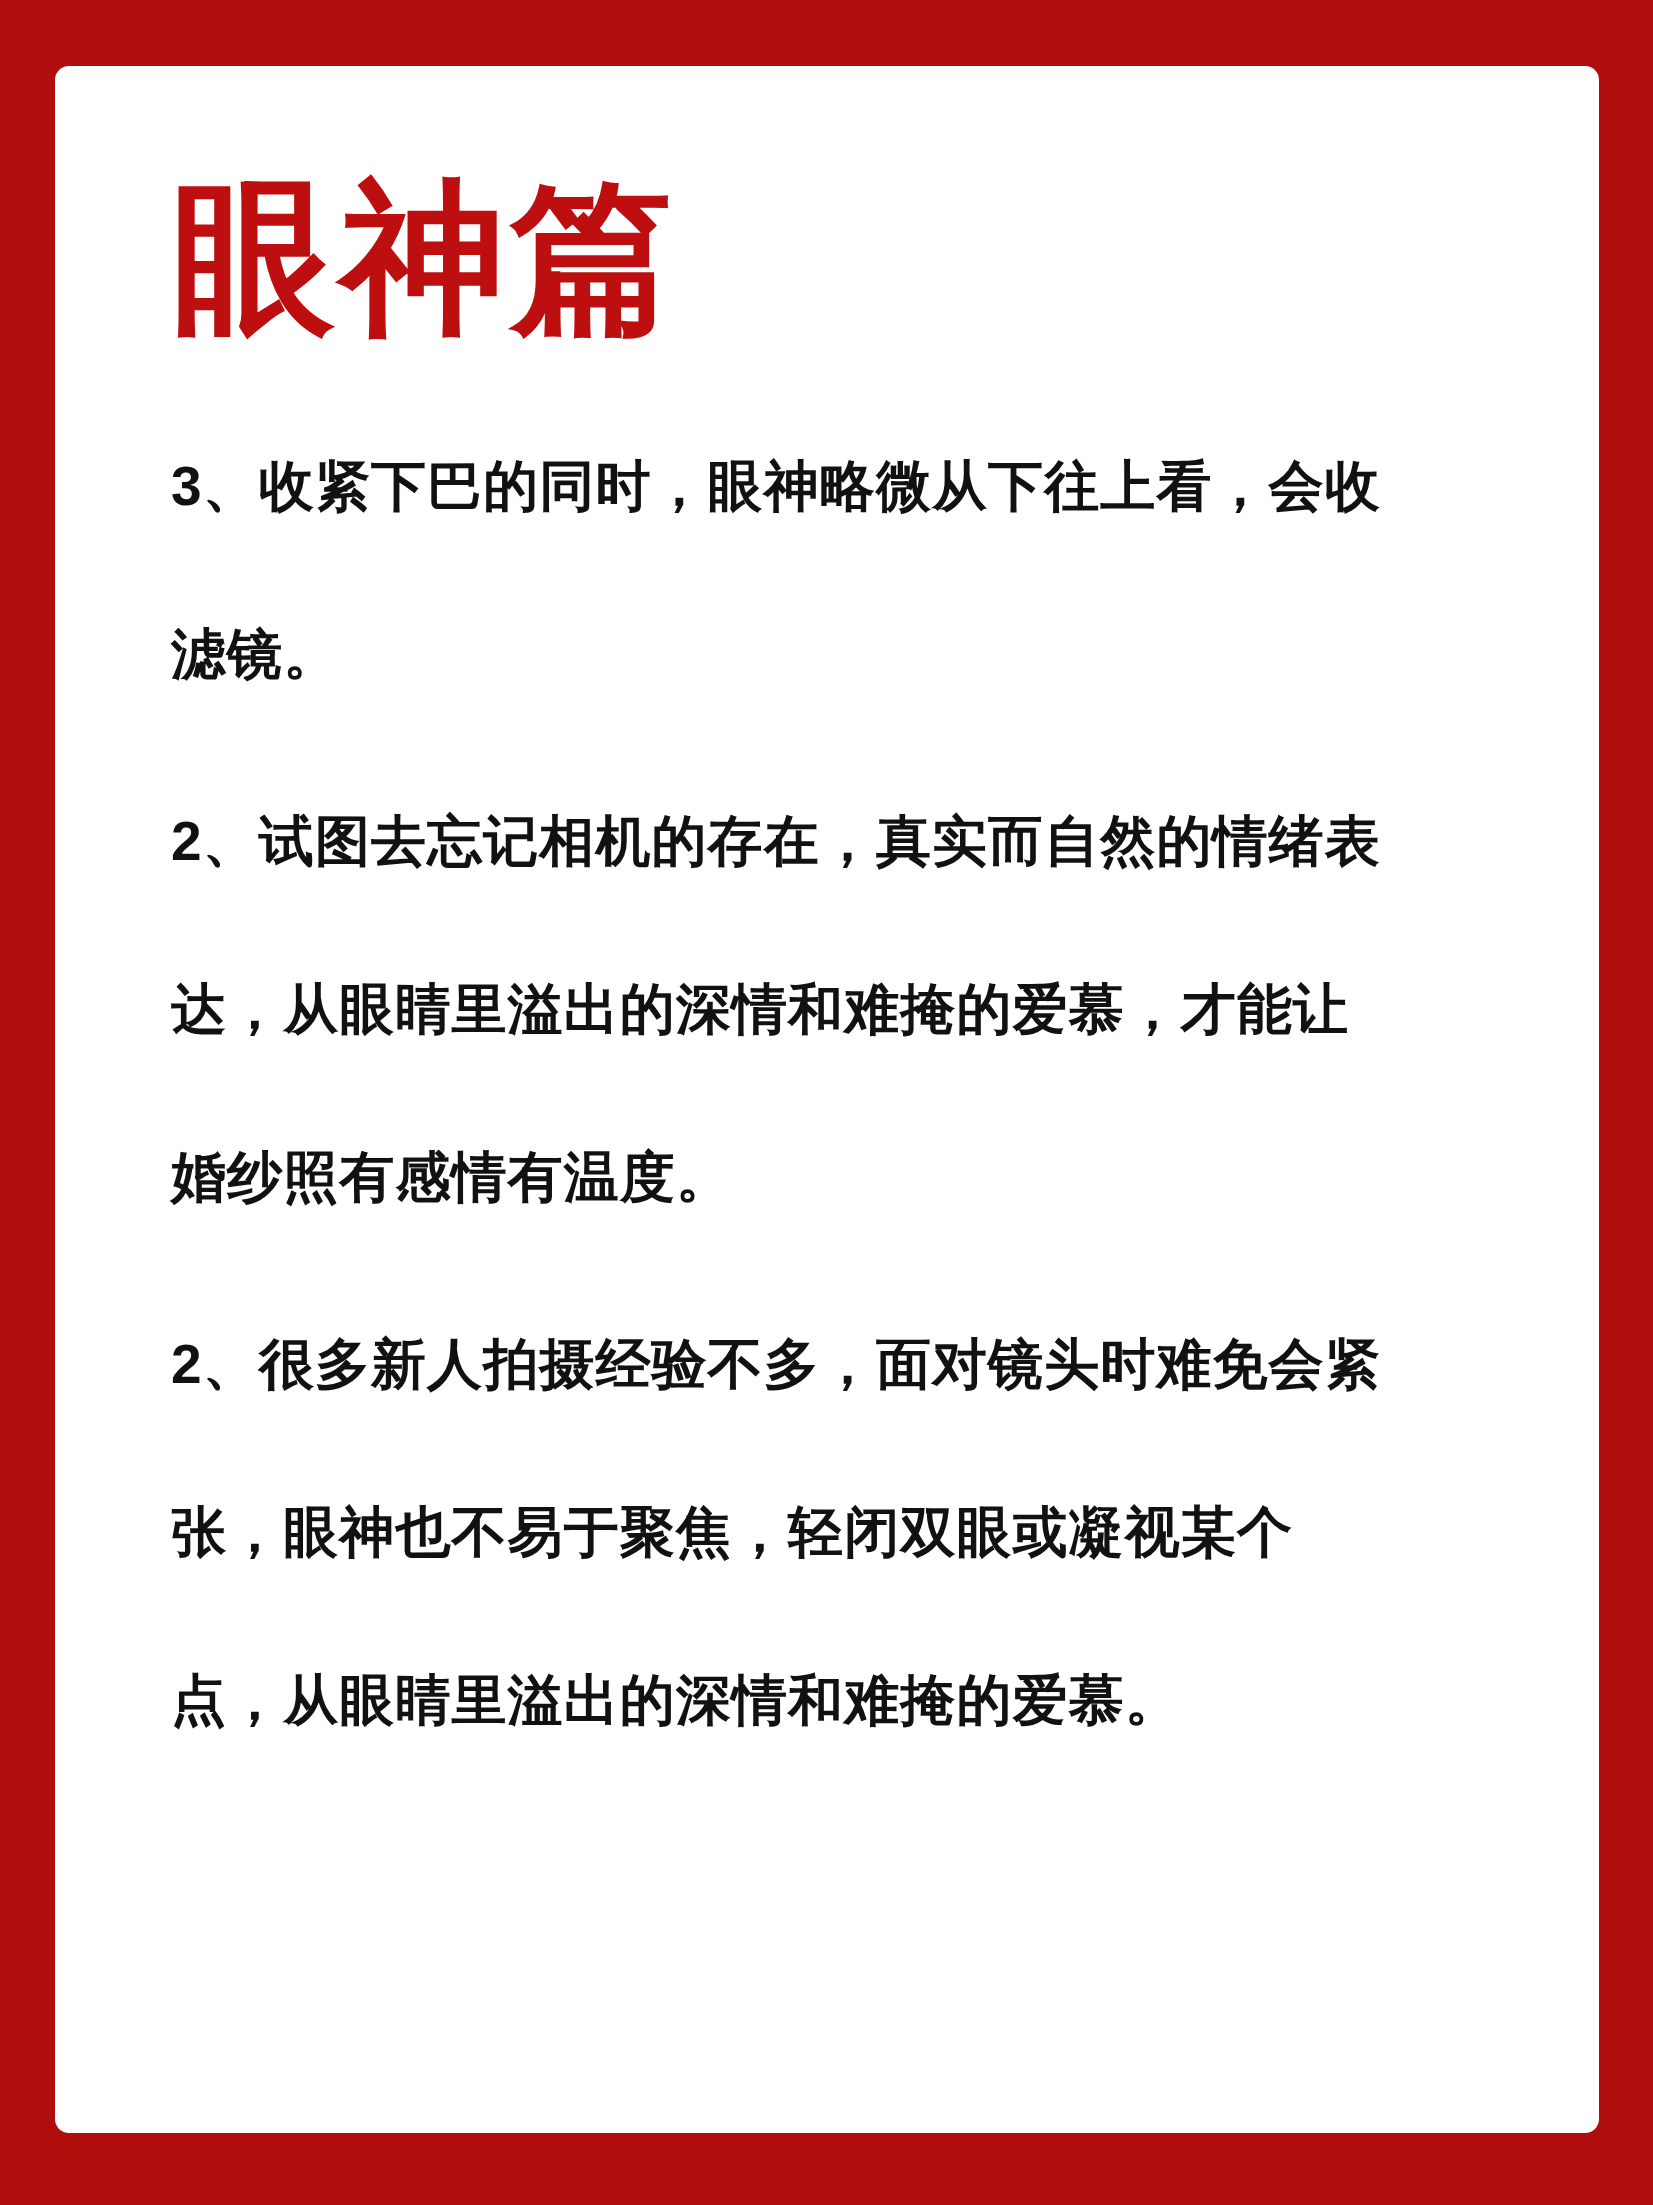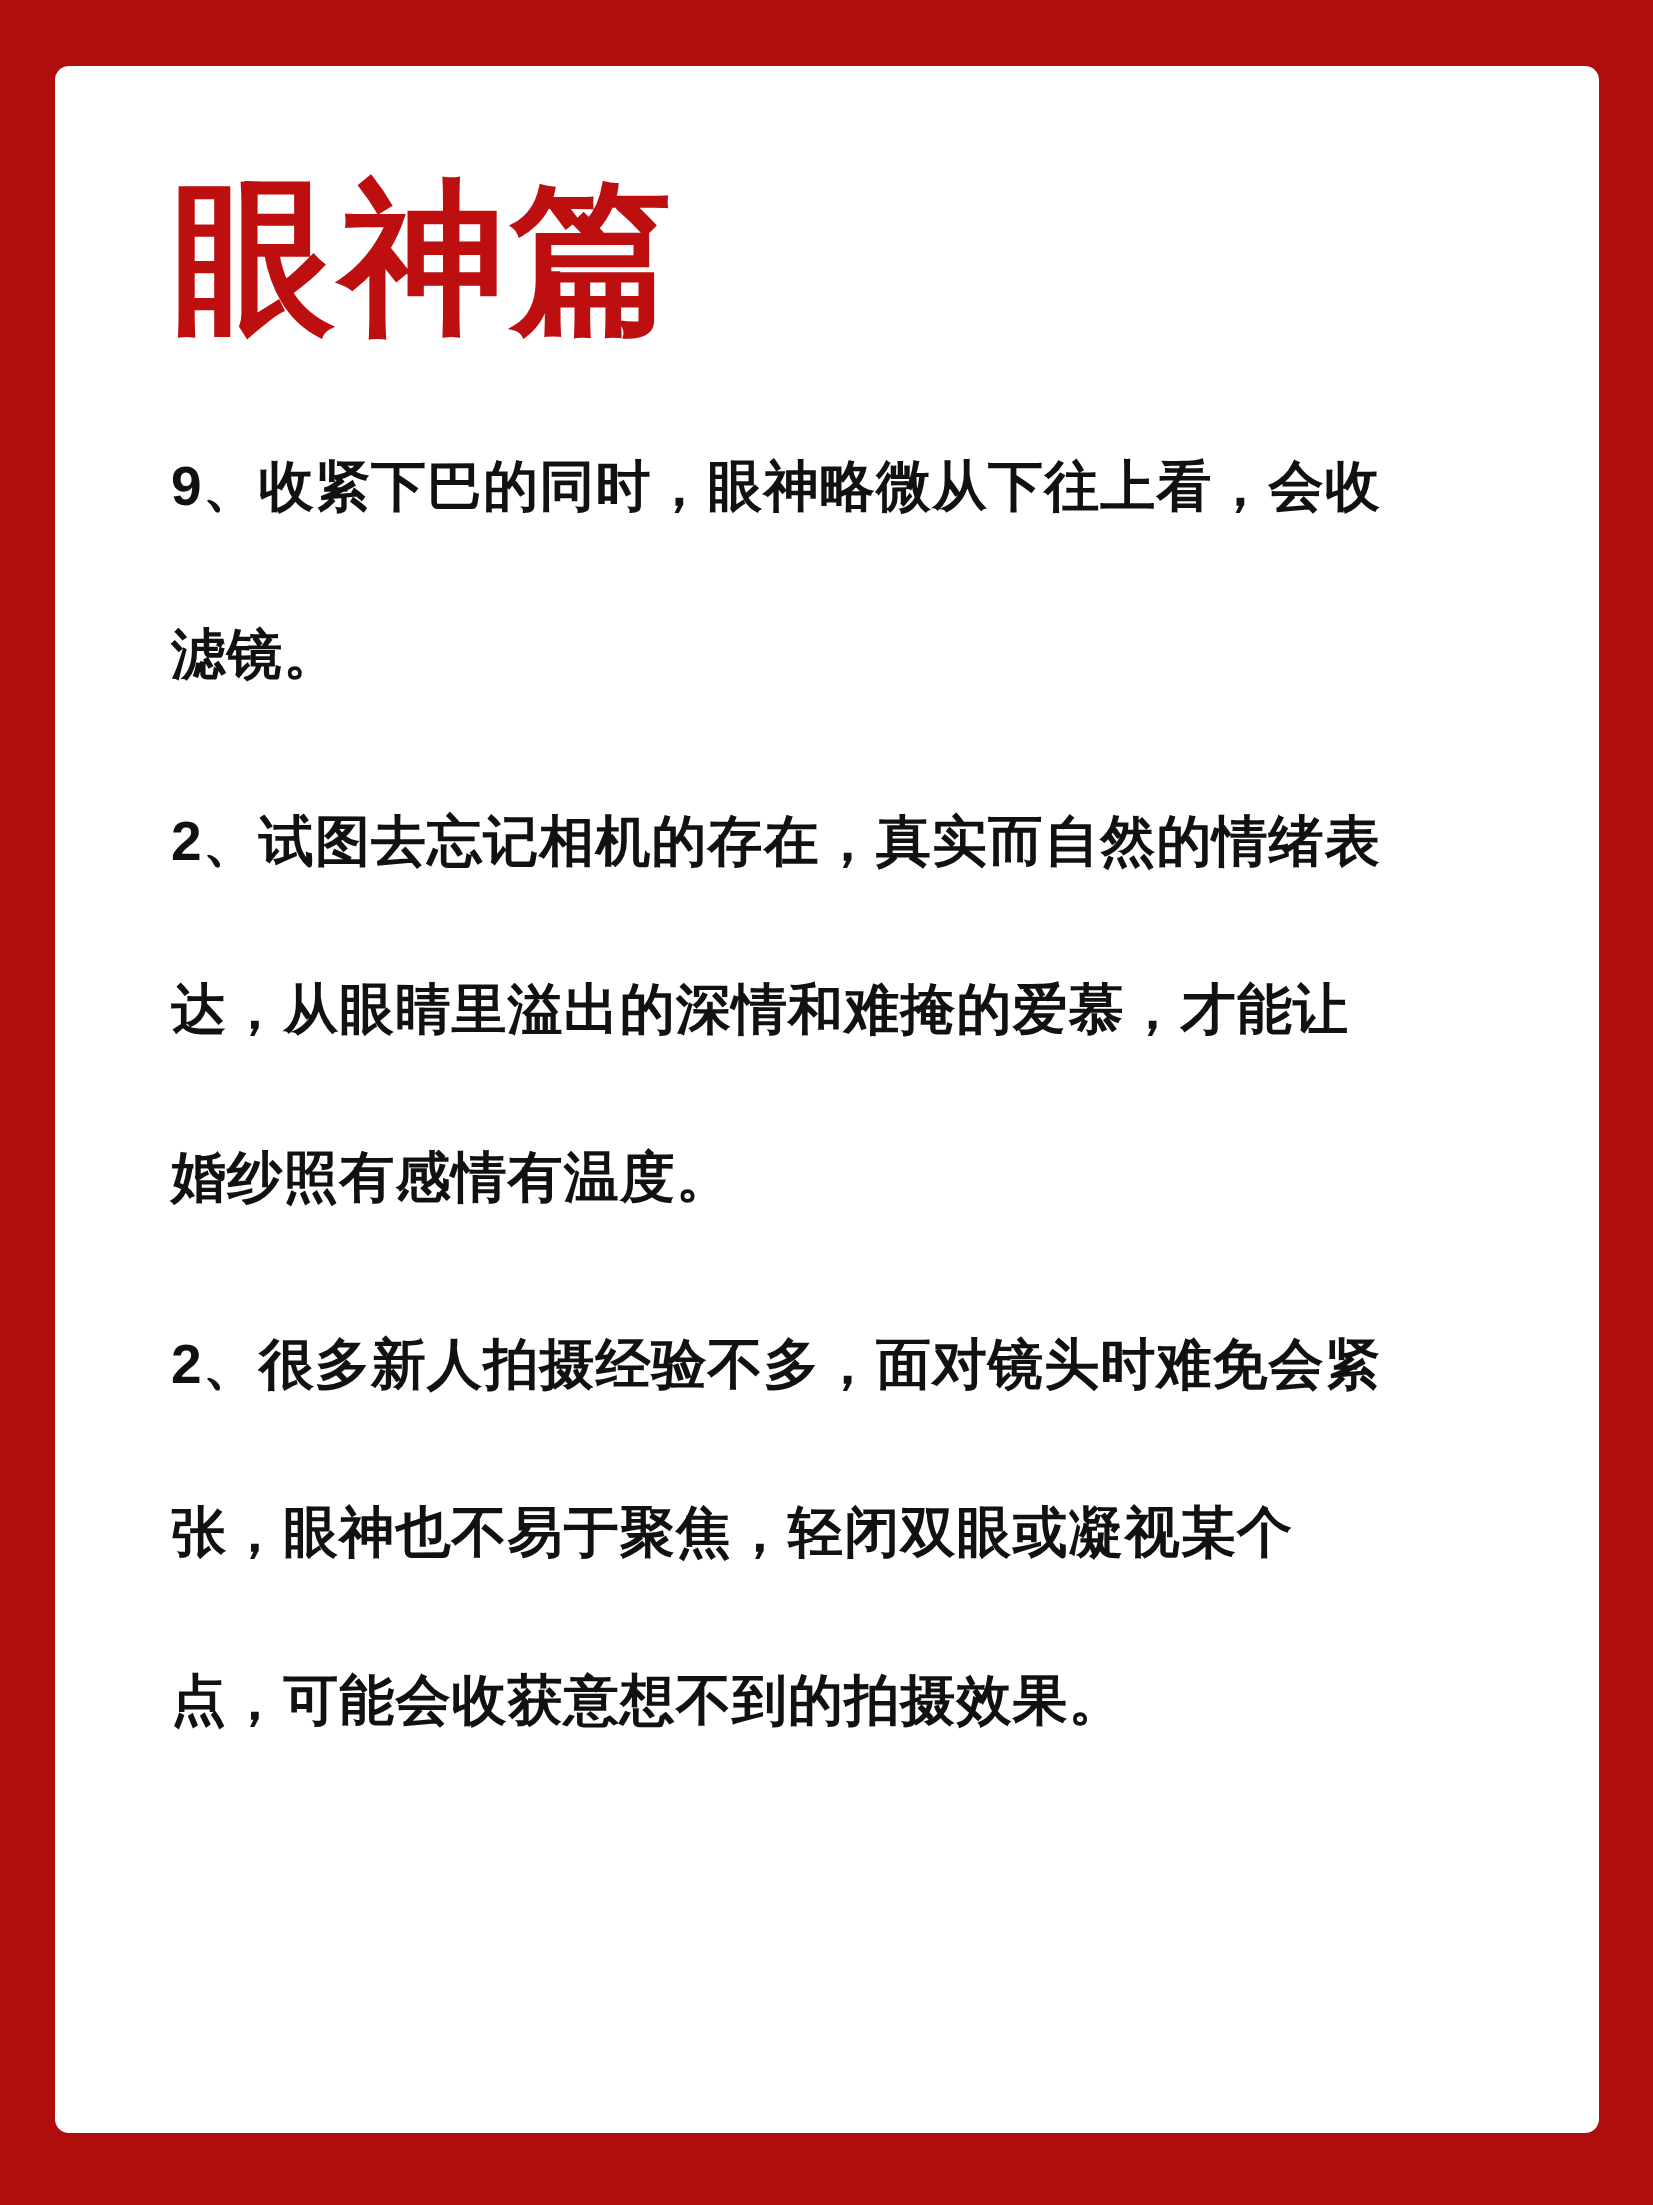--- a/index.html
+++ b/index.html
@@ -54,28 +54,28 @@
   }
 </style>
 </head>
 <body>
 
 <div class="card">
   <div class="title">眼神篇</div>
 
   <div class="content">
     <div class="paragraph">
-        <div class="line">9、收紧下巴的同时，眼神略微从下往上看，会收</div>
+        <div class="line">3、收紧下巴的同时，眼神略微从下往上看，会收</div>
         <div class="line">滤镜。</div>
       </div>
     <div class="paragraph">
         <div class="line">2、试图去忘记相机的存在，真实而自然的情绪表</div>
         <div class="line">达，从眼睛里溢出的深情和难掩的爱慕，才能让</div>
         <div class="line">婚纱照有感情有温度。</div>
       </div>
     <div class="paragraph">
         <div class="line">2、很多新人拍摄经验不多，面对镜头时难免会紧</div>
         <div class="line">张，眼神也不易于聚焦，轻闭双眼或凝视某个</div>
-        <div class="line">点，可能会收获意想不到的拍摄效果。</div>
+        <div class="line">点，从眼睛里溢出的深情和难掩的爱慕。</div>
       </div>
   </div>
 </div>
 
 
 </body></html>

